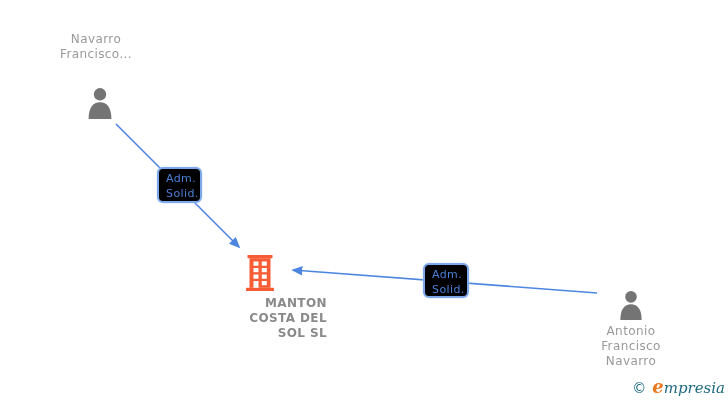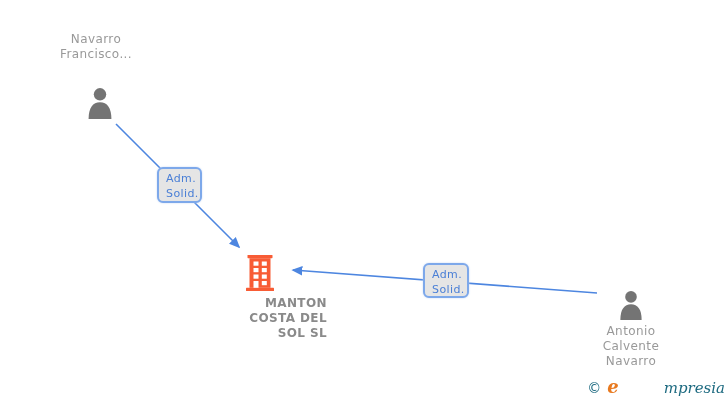--- a/index.html
+++ b/index.html
@@ -31,21 +31,21 @@
     line-height: 15px;
     font-weight: bold;
     color: #8a8a8a;
     letter-spacing: 0.4px;
     text-align: right;
   }
   .node-icon { display: inline-block; }
   .edge-label {
     position: absolute;
     box-sizing: border-box;
-    background: #e5e5e5;
+    background: #000000;
     border: 2px solid #7da8ea;
     border-radius: 6px;
     box-shadow: 0 0 2px #c3d6f4;
     padding: 2px 0 4px 7px;
     font-size: 11px;
     line-height: 15px;
     color: #4a7fd6;
     letter-spacing: 0.4px;
   }
   .footer-logo {
@@ -66,21 +66,20 @@
     font-style: italic;
     font-weight: bold;
     font-size: 18px;
     color: #e8791f;
   }
   .brand-rest {
     font-family: "DejaVu Serif", "Liberation Serif", serif;
     font-style: italic;
     font-size: 15px;
     color: #1d6a80;
-    margin-left: 45px;
   }
 </style>
 </head>
 <body>
 
 <div class="canvas">
 
   <svg class="edges-layer">
     <defs>
       <marker id="arrowhead" viewBox="0 0 10 10" refX="8.5" refY="5" markerUnits="userSpaceOnUse" markerWidth="11" markerHeight="11" orient="auto">
@@ -137,21 +136,21 @@
     <div>Solid.</div>
   </div>
 
   <svg class="node-icon" style="position:absolute; left:617px; top:289px;" width="28" height="32" viewBox="0 0 30 32">
     <circle cx="15" cy="7.3" r="6.2" fill="#747474"></circle>
     <path d="M15 15.2 C 7.8 15.2 3.6 20.8 3.6 32 L 26.4 32 C 26.4 20.8 22.2 15.2 15 15.2 Z" fill="#747474"></path>
   </svg>
   <div class="node" style="left:561px; top:324px; width:140px;">
     <div class="person-name">
       <div>Antonio</div>
-      <div>Calvente</div>
+      <div>Francisco</div>
       <div>Navarro</div>
     </div>
   </div>
 
   <div class="footer-logo">
     <span class="copyright-symbol">©</span>
     <span class="brand-initial">e</span>
     <span class="brand-rest">mpresia</span>
   </div>
 

